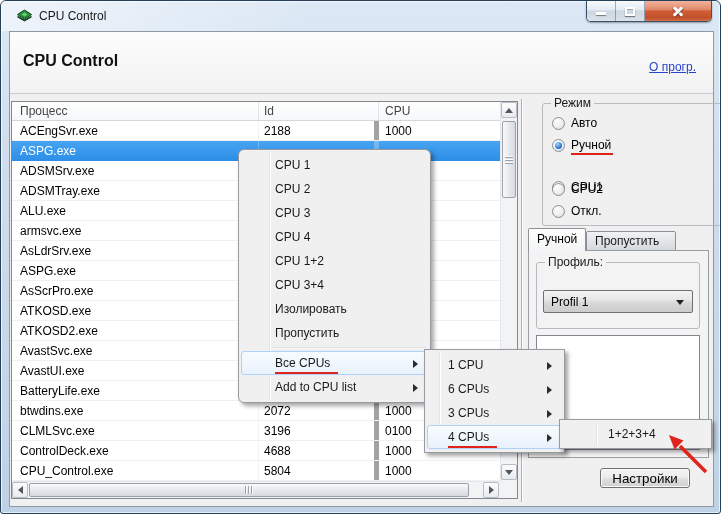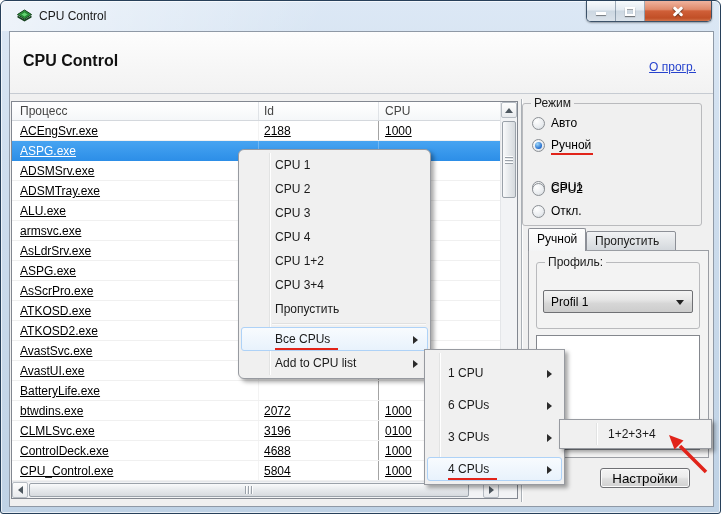--- a/index.html
+++ b/index.html
@@ -43,23 +43,23 @@
 
   
   #table { position:absolute; left:10px; top:100px; width:507px; height:398px;
     background:#fff; border:1px solid #828790; }
   #thead { position:absolute; left:0; top:0; width:488px; height:19px; display:flex;
     background:linear-gradient(180deg,#ffffff,#f5f7f9); border-bottom:1px solid #d4d8dd; }
   .th { height:100%; padding:2px 0 0 8px; color:#444; border-right:1px solid #e0e3e7; }
   .th.c1 { width:247px; } .th.c2 { width:120px; padding-left:5px; } .th.c3 { width:121px; padding-left:6px; border-right:none; }
   #rows { position:absolute; left:0; top:19px; width:488px; height:360px; overflow:hidden; }
   .row { position:relative; width:100%; height:20px; display:flex; border-bottom:1px solid #f0f0f0; background:#fff; }
-  .row .cell { padding:3px 0 8px 8px; height:100%; overflow:hidden; white-space:nowrap;text-decoration:underline; }
+  .row .cell { padding:3px 0 8px 8px; height:100%; overflow:hidden; white-space:nowrap; }
   .row .cn { width:247px; border-right:1px solid #f3f3f3; }
-  .row .ci { width:120px; padding-left:5px; border-right:1px solid #a3a3a3; }
+  .row .ci { width:120px; padding-left:5px; border-right:5px solid #a3a3a3; }
   .row .cc { width:121px; padding-left:6px; }
   .row.selected { background:linear-gradient(180deg,#47a4f1,#2c8ee7); color:#fff; border-bottom:none; }
   .row.selected .cn,.row.selected .ci { border-right-color:rgba(255,255,255,.25); }
 
   
   .sb-track { position:absolute; background:#f2f3f5; }
   #vscroll { right:0; top:0; width:17px; height:379px; border-left:1px solid #e4e6e9; }
   #hscroll { left:0; bottom:0; height:17px; width:488px; border-top:1px solid #e4e6e9; }
   #corner { position:absolute; right:0; bottom:0; width:17px; height:17px; background:#f2f3f5; }
   .sb-btn { position:absolute; background:linear-gradient(180deg,#fdfdfd,#e9ebee);
@@ -81,21 +81,21 @@
   #hthumb { top:1px; left:17px; width:440px; height:14px;
     background:linear-gradient(180deg,#f9fafb,#e6e9ec 50%,#d6dade); }
   #hthumb .grip { width:9px; height:8px;
     background:repeating-linear-gradient(90deg,#9aa1a9 0 1px,rgba(255,255,255,.9) 1px 2px,transparent 2px 3px); }
 
   
   #vsep { position:absolute; left:520px; top:98px; width:2px; height:403px;
     border-left:1px solid #aab0b6; border-right:1px solid #fdfdfd; }
   .groupbox { position:absolute; border:1px solid #b9babd; border-radius:3px; }
   .gb-legend { position:absolute; top:-8px; left:8px; background:#f0f0f0; padding:0 3px; color:#1a1a1a; }
-  #modebox { left:521px; top:102px; width:180px; height:123px; }
+  #modebox { left:541px; top:102px; width:180px; height:123px; }
   .radio-row { position:absolute; left:9px; height:18px; display:flex; align-items:center; }
   .rb { width:13px; height:13px; border-radius:50%; border:1px solid #8b8f94;
     background:radial-gradient(circle at 35% 30%, #ffffff, #e9ecef 60%, #cdd2d7); position:relative; }
   .rb.sel::after { content:""; position:absolute; left:2px; top:2px; width:7px; height:7px; border-radius:50%;
     background:radial-gradient(circle at 35% 30%, #9fd8fa, #1d66c9 75%); }
   .rlabel { margin-left:6px; position:relative; }
   .redline { position:absolute; height:2px; background:#e1241a; }
   .rlabel .redline { left:0; right:-2px; bottom:-3px; }
 
   #tab-active { position:absolute; left:527px; top:227px; width:58px; height:23px; z-index:3;
@@ -128,21 +128,21 @@
     border-radius:3px; color:#1a1a1a; cursor:default; }
   .mi.hl { border-color:#aed2f7; background:linear-gradient(180deg,#f8fbfe,#e8f2fc); }
   .mi .marr { position:absolute; right:9px; top:8px; width:0; height:0;
     border-top:4px solid transparent; border-bottom:4px solid transparent; border-left:5px solid #2b2b2b; }
   .msep { height:2px; margin:2px 2px 2px 31px; border-top:1px solid #e0e0e0; border-bottom:1px solid #fafafa; }
   #ctxmenu { left:237px; top:148px; width:193px; z-index:10;border-radius:6px; }
   #ctxmenu .gutter { left:30px; }
   #ctxmenu .mi { padding-left:33px; }
   #submenu1 { left:423px; top:348px; width:141px; z-index:11; }
   #submenu1 .gutter { left:14px; }
-  #submenu1 .mi { padding-left:20px;margin-top:8px; }
+  #submenu1 .mi { padding-left:20px; }
   #submenu2 { left:558px; top:418px; width:153px; z-index:12; }
   #submenu2 .gutter { left:36px; }
   #submenu2 .mi { height:22px; padding-left:45px; }
   .mi .redline { left:0; right:6px; bottom:-1px; }
   .mi .mlabel { position:relative; }
   .mi .mlabel .redline { left:0; right:-8px; bottom:-4px; }
 
   #redarrow { position:absolute; left:655px; top:425px; z-index:20; }
 </style>
 </head>
@@ -360,20 +360,23 @@
       <div class="mi">
         <span class="mlabel">CPU 4</span>
       </div>
       <div class="mi">
         <span class="mlabel">CPU 1+2</span>
       </div>
       <div class="mi">
         <span class="mlabel">CPU 3+4</span>
       </div>
       <div class="mi">
+        <span class="mlabel">Изолировать</span>
+      </div>
+      <div class="mi">
         <span class="mlabel">Пропустить</span>
       </div>
       <div class="msep"></div>
       <div class="mi hl">
         <span class="mlabel">Все CPUs<span class="redline"></span></span>
         <span class="marr"></span>
       </div>
       <div class="mi">
         <span class="mlabel">Add to CPU list</span>
         <span class="marr"></span>

